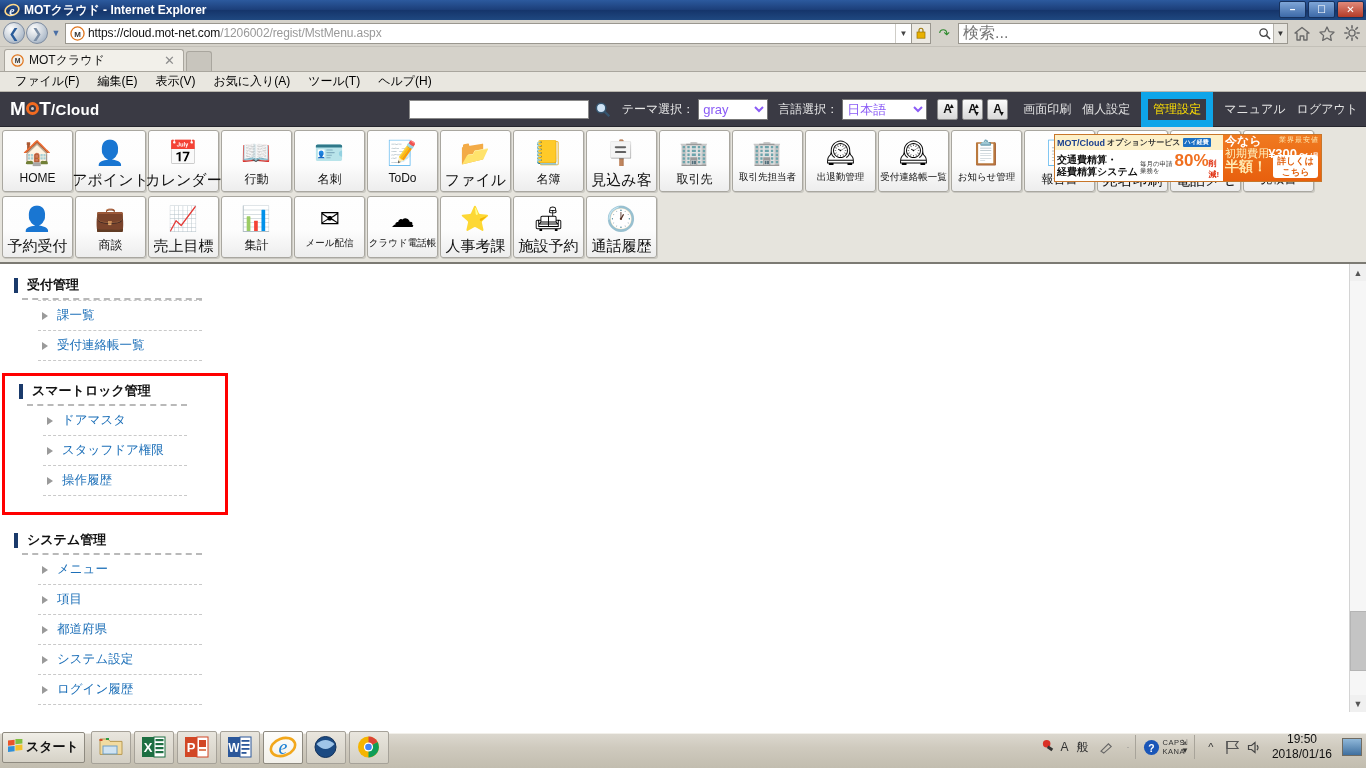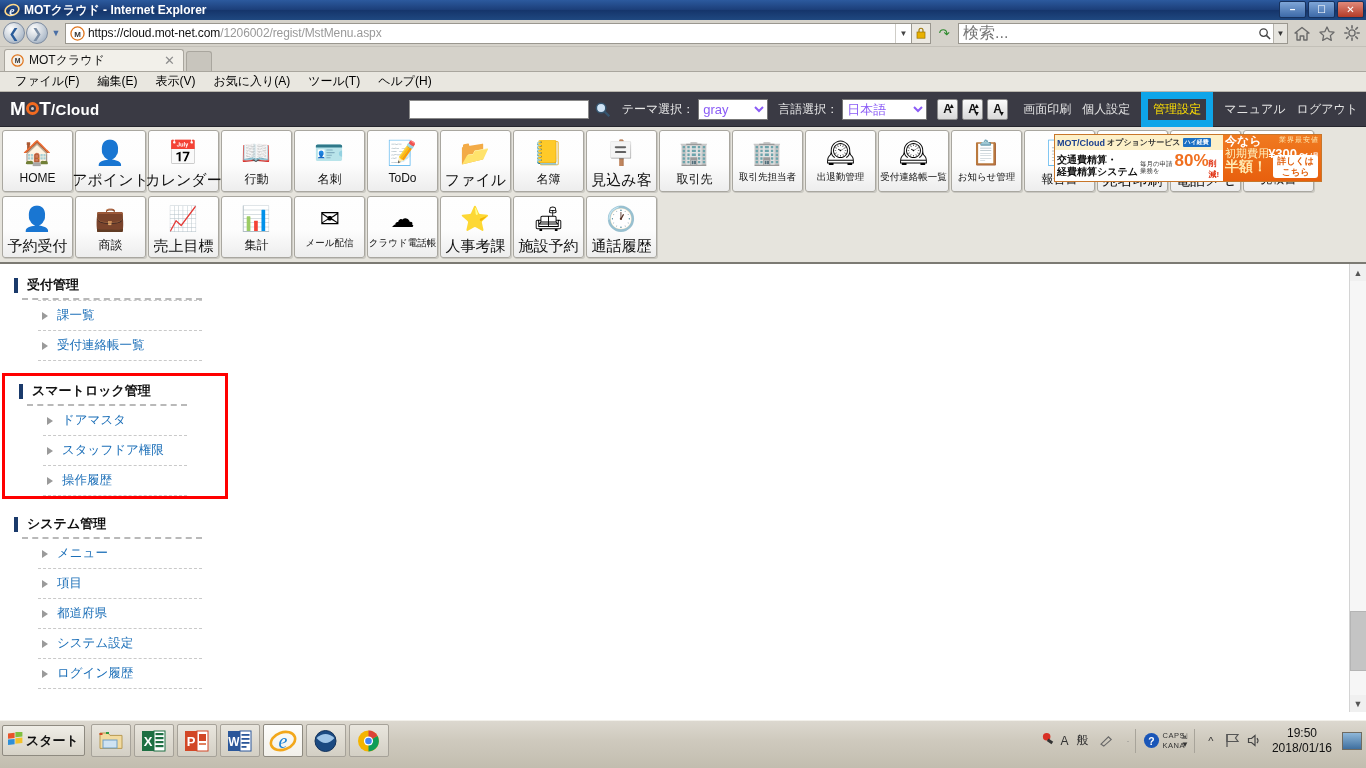--- a/index.html
+++ b/index.html
@@ -272,21 +272,21 @@
     border-radius:3px; padding:1px 4px; text-align:center; line-height:1.15;
   }
 
   
   #content-wrap { display:flex; height: 448px; background:#fff; }
   #sidebar { width: 240px; padding: 10px 0 0 0; flex:none; position:relative; }
   .menu-group { margin-bottom: 12px; position: relative; padding: 0 0 0 0;}
   .menu-group.highlight {
     border: 3px solid #ff0000;
     margin-left: 2px; margin-right: 12px;
-    padding-top: 4px; padding-bottom: 0;
+    padding-top: 4px; padding-bottom: 16px;
     margin-bottom: 14px;
   }
   .grp-title {
     display:flex; align-items:center; font-size:13px; font-weight:bold;
     color:#111; padding: 2px 0 4px 14px;
   }
   .grp-title .bar {
     width: 4px; height: 15px; background:#1a3a6b; margin-right: 9px; flex:none;
   }
   .grp-sep {
@@ -313,21 +313,21 @@
     font-size:9px;color:#555; background:#f0f0f0;
   }
   #vscroll .track { flex:1; width:17px; background:#f6f6f6; position:relative; }
   #vscroll .thumb {
     position:absolute; left:0; width:17px; height:60px; bottom: 24px;
     background:#c4c4c4; border:1px solid #b4b4b4;
   }
 
   
   #taskbar {
-    position:absolute; left:0; bottom:0; width:1366px; height:48px;
+    position:absolute; left:0; bottom:0; width:1366px; height:35px;
     background: linear-gradient(to bottom, #dcd8cf 0%, #cfcabe 40%, #c2bdaf 100%);
     border-top: 1px solid #f2f0ea;
     display:flex; align-items:center; padding: 0 0 8px 2px;
   }
   #start-btn {
     height: 31px; min-width: 62px; margin-right: 6px;
     background: linear-gradient(to bottom,#f0eee7,#d6d2c7);
     border:1px solid #8e8a80; border-radius:2px;
     display:flex;align-items:center;justify-content:center;gap:3px;
     font-size:13px;font-weight:bold;color:#111; padding:0 5px; flex:none;

